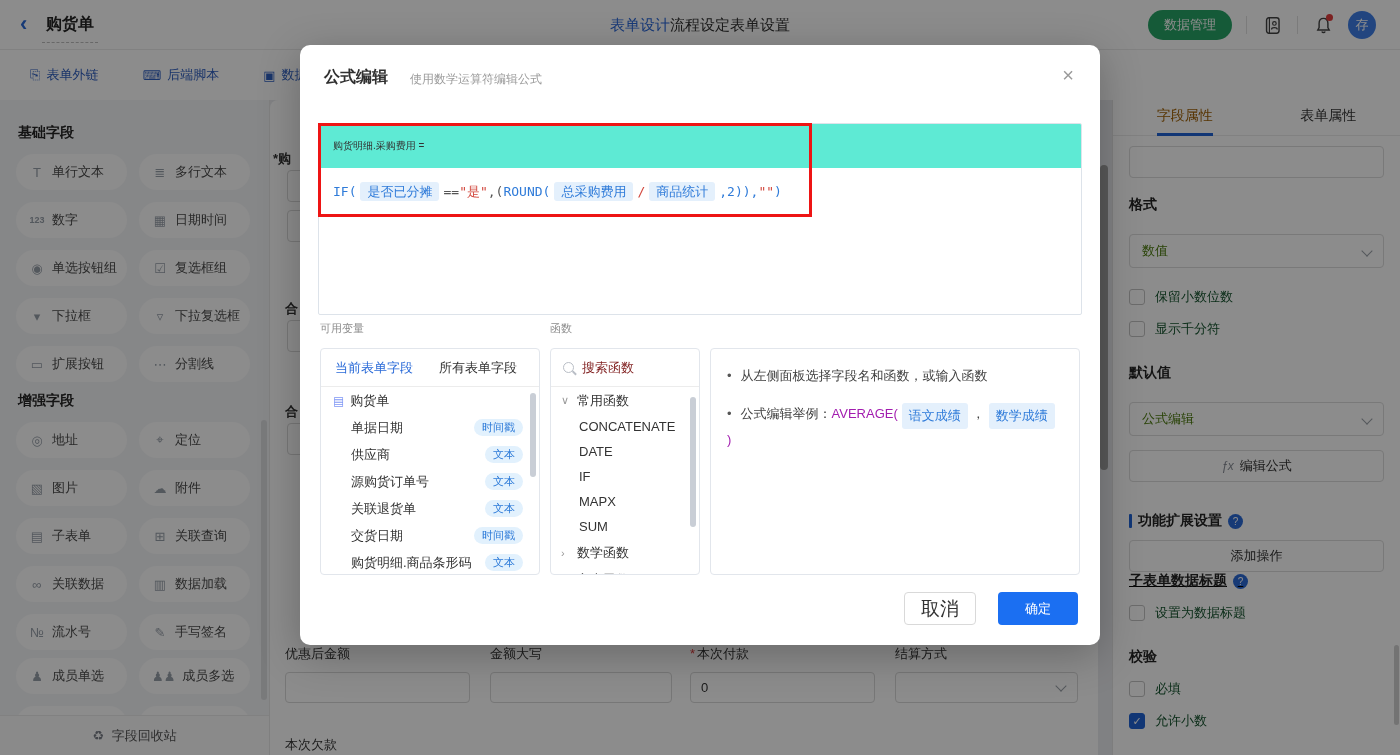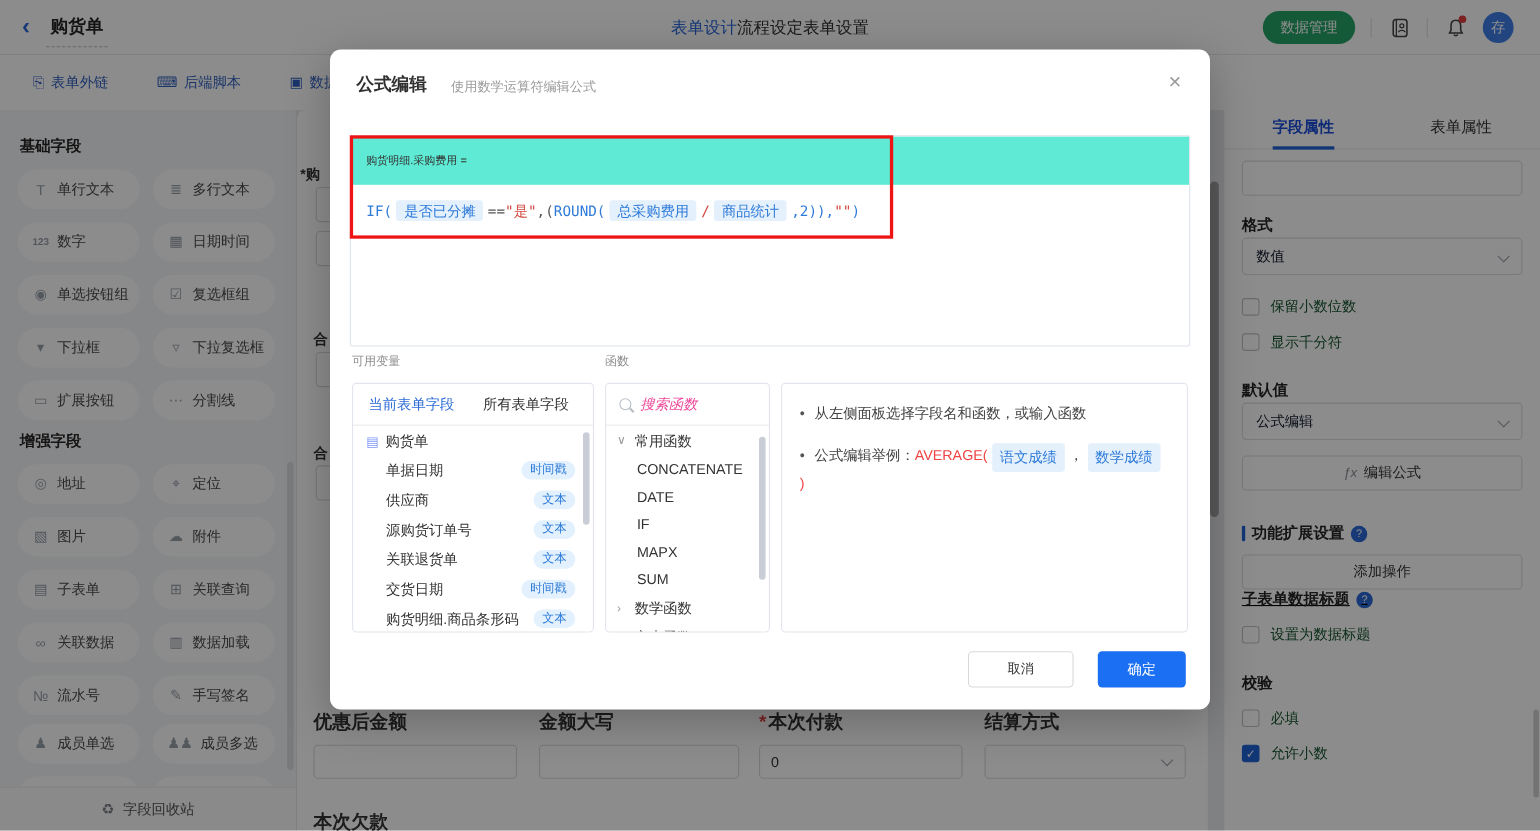--- a/index.html
+++ b/index.html
@@ -43,32 +43,32 @@
   .recycle-bar .rico { color:#7a7f87; }
 
   
   .canvas { position:absolute; left:270px; top:100px; bottom:0; width:840px; background:#e9ebee; z-index:0; }
   .canvas-card { position:absolute; left:0; top:0; right:12px; bottom:0; background:#fff; border-radius:8px 8px 0 0; }
   .canvas-scroll { position:absolute; right:2px; top:65px; width:8px; height:305px; background:#a2a2a2; border-radius:4px; }
   .frag-label { position:absolute; font-size:13px; font-weight:bold; color:#333; white-space:nowrap; }
   .frag-label .req, .fld-label .req { color:#e23c3c; margin-right:2px; }
   .frag-box { position:absolute; width:70px; height:32px; border:1px solid #d9d9d9; border-radius:4px; background:#fff; }
   .fld { position:absolute; width:185px; }
-  .fld-label { font-size:17px; font-weight:bold; color:#333; margin-bottom:9px; white-space:nowrap; }
+  .fld-label { font-size:13px; font-weight:normal; color:#333; margin-bottom:9px; white-space:nowrap; }
   .fld-input { width:100%; height:31px; border:1px solid #d9d9d9; border-radius:4px; background:#fff; font-size:13px; color:#333; padding:0 10px; display:flex; align-items:center; position:relative; }
   .caret { width:8px; height:8px; border-right:1.5px solid #9aa0a8; border-bottom:1.5px solid #9aa0a8; transform:rotate(45deg); position:absolute; right:12px; top:9px; }
 
   
   .rightpanel { position:absolute; left:1112px; top:100px; bottom:0; width:288px; background:#fff; border-left:1px solid #e4e4e4; z-index:1; padding:0 16px; overflow:hidden; }
   .rp-tabs { height:36px; display:flex; justify-content:space-around; align-items:center; border-bottom:1px solid #ececec; margin:0 -16px; }
   .rp-tab { font-size:14px; color:#333; cursor:pointer; height:36px; line-height:30px; }
-  .rp-tab.active { color:#1d4ed8; border-bottom:3px solid #1f63d6; font-weight:bold; }
+  .rp-tab.active { color:#a16207; border-bottom:3px solid #1f63d6; font-weight:normal; }
   .rp-input { margin-top:10px; height:32px; border:1px solid #dcdcdc; border-radius:4px; }
   .rp-label { font-size:14px; font-weight:bold; color:#262626; }
-  .rp-select { position:relative; margin-top:2px; height:34px; border:1px solid #dcdcdc; border-radius:4px; font-size:13px; color:#0f172a; display:flex; align-items:center; padding:0 12px; cursor:pointer; }
+  .rp-select { position:relative; margin-top:20px; height:34px; border:1px solid #dcdcdc; border-radius:4px; font-size:13px; color:#4d7c0f; display:flex; align-items:center; padding:0 12px; cursor:pointer; }
   .rp-select .caret { top:12px; }
   .cb-row { display:flex; align-items:center; margin-top:14px; cursor:pointer; }
   .cb { width:16px; height:16px; border:1px solid #c4c4c4; border-radius:3px; background:#fff; display:flex; align-items:center; justify-content:center; }
   .cb.checked { background:#1f63d6; border-color:#1f63d6; color:#fff; font-size:11px; }
   .cb-label { font-size:13px; color:#14532d; margin-left:10px; }
   .rp-btn { margin-top:14px; width:100%; height:32px; border:1px solid #dcdcdc; border-radius:4px; background:#fff; font-size:13px; color:#333; display:flex; align-items:center; justify-content:center; gap:6px; cursor:pointer; }
   .fx { font-style:italic; color:#8a8f98; font-size:12px; }
   .rp-sec { display:flex; align-items:center; gap:6px; }
   .blue-bar { width:3px; height:14px; background:#1f63d6; border-radius:1px; }
   .qmark { width:15px; height:15px; border-radius:50%; background:#2b6bd8; color:#fff; font-size:10px; display:flex; align-items:center; justify-content:center; }
@@ -94,29 +94,29 @@
   .v-tab { font-size:13px; color:#333; cursor:pointer; }
   .v-tab.active { color:#2b6bd8; }
   .tree-row { height:27px; display:flex; align-items:center; padding-left:12px; position:relative; font-size:13px; color:#333; cursor:pointer; }
   .tree-row .dico { color:#7f96f5; margin-right:6px; font-size:12px; }
   .tree-row.child { padding-left:30px; }
   .badge { position:absolute; right:16px; top:5px; font-size:11px; color:#2b79d8; background:#e2f1fd; border-radius:9px; padding:1px 8px; line-height:15px; }
   .p-scroll { position:absolute; right:3px; width:6px; background:#c9ced6; border-radius:3px; }
   .search-row { height:38px; border-bottom:1px solid #ececec; display:flex; align-items:center; padding-left:12px; gap:8px; cursor:text; }
   .mag { width:11px; height:11px; border:1.5px solid #b9bec6; border-radius:50%; position:relative; }
   .mag:after { content:""; position:absolute; width:5px; height:1.5px; background:#b9bec6; transform:rotate(45deg); right:-4px; bottom:-1px; }
-  .ph { font-size:13px; color:#ec4899;font-style:italic; }
+  .ph { font-size:13px; color:#7f1d1d; }
   .fn-group { height:27px; display:flex; align-items:center; padding-left:10px; font-size:13px; color:#333; gap:6px; cursor:pointer; }
   .fn-group .gcaret { color:#999; font-size:11px; width:10px; }
   .fn-item { height:25px; display:flex; align-items:center; padding-left:28px; font-size:13px; color:#333; cursor:pointer; }
   .help-line { display:flex; font-size:13px; color:#404040; margin-bottom:16px; line-height:22px; flex-wrap:wrap; }
   .help-line .bull { color:#555; margin-right:9px; }
-  .tk-purple { color:#ef4444;text-align:right; }
+  .tk-purple { color:#a21caf;text-align:right; }
   .m-footer { position:absolute; right:22px; bottom:20px; display:flex; gap:22px; }
-  .btn-cancel { width:96px; height:33px; border:1px solid #d9d9d9; border-radius:4px; background:#fff; color:#333; font-size:12px; cursor:pointer; }
+  .btn-cancel { width:72px; height:33px; border:1px solid #d9d9d9; border-radius:4px; background:#fff; color:#333; font-size:19px; cursor:pointer; }
   .btn-ok { width:80px; height:33px; border:none; border-radius:4px; background:#1b6ff2; color:#fff; font-size:13px; cursor:pointer; }
 </style>
 </head>
 <body>
 
 <header class="topbar">
   <span class="back">‹</span>
   <span class="doc-title">购货单</span>
   <nav class="top-tabs">
     <span class="top-tab active">表单设计</span>

